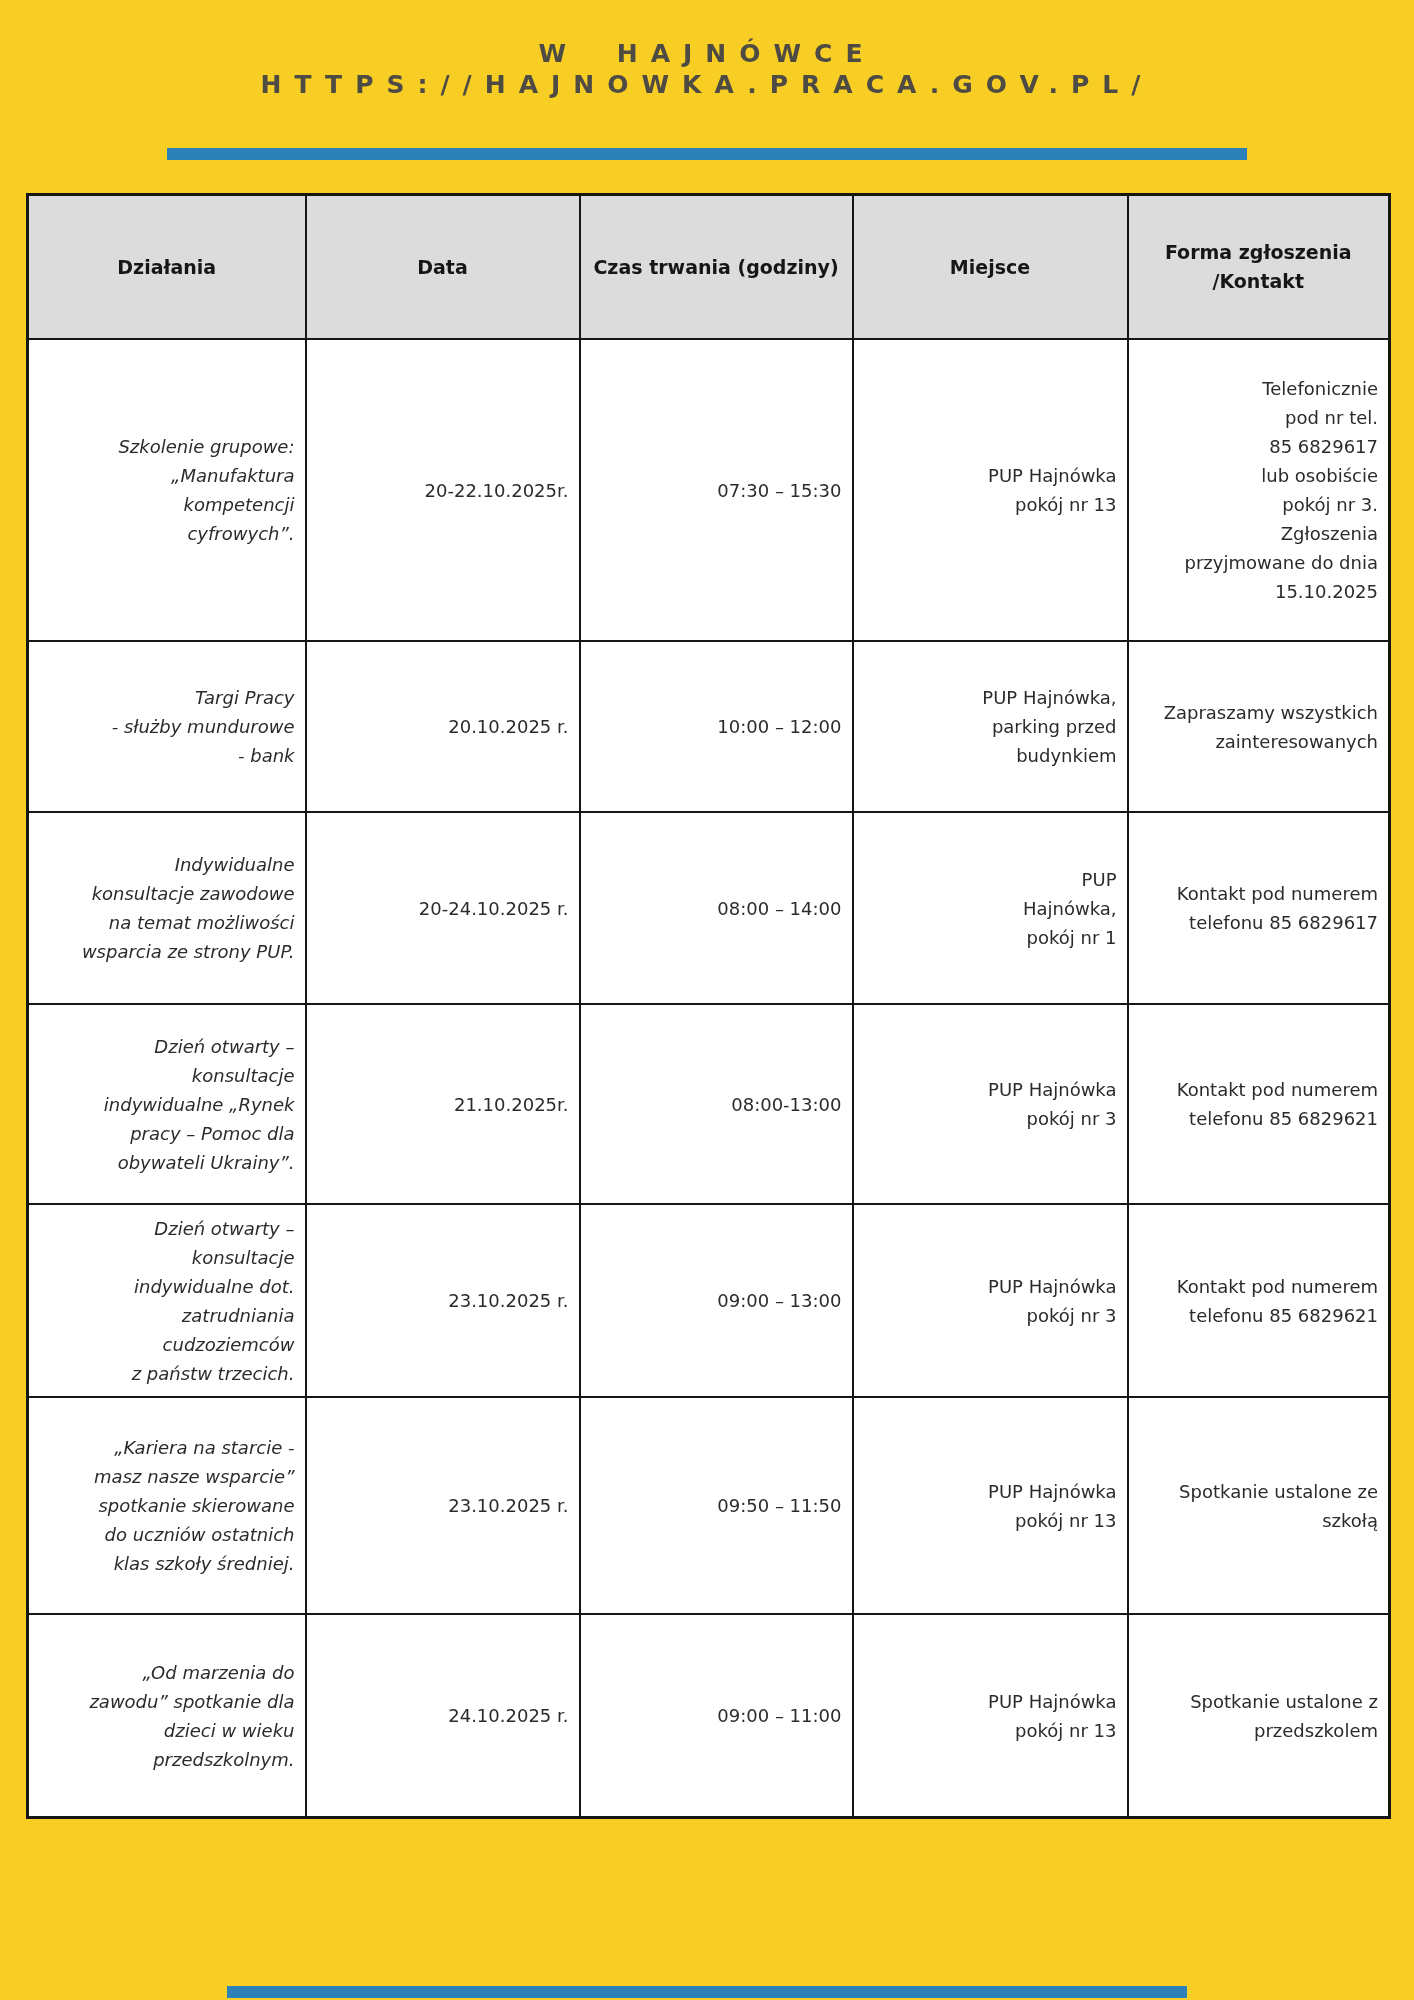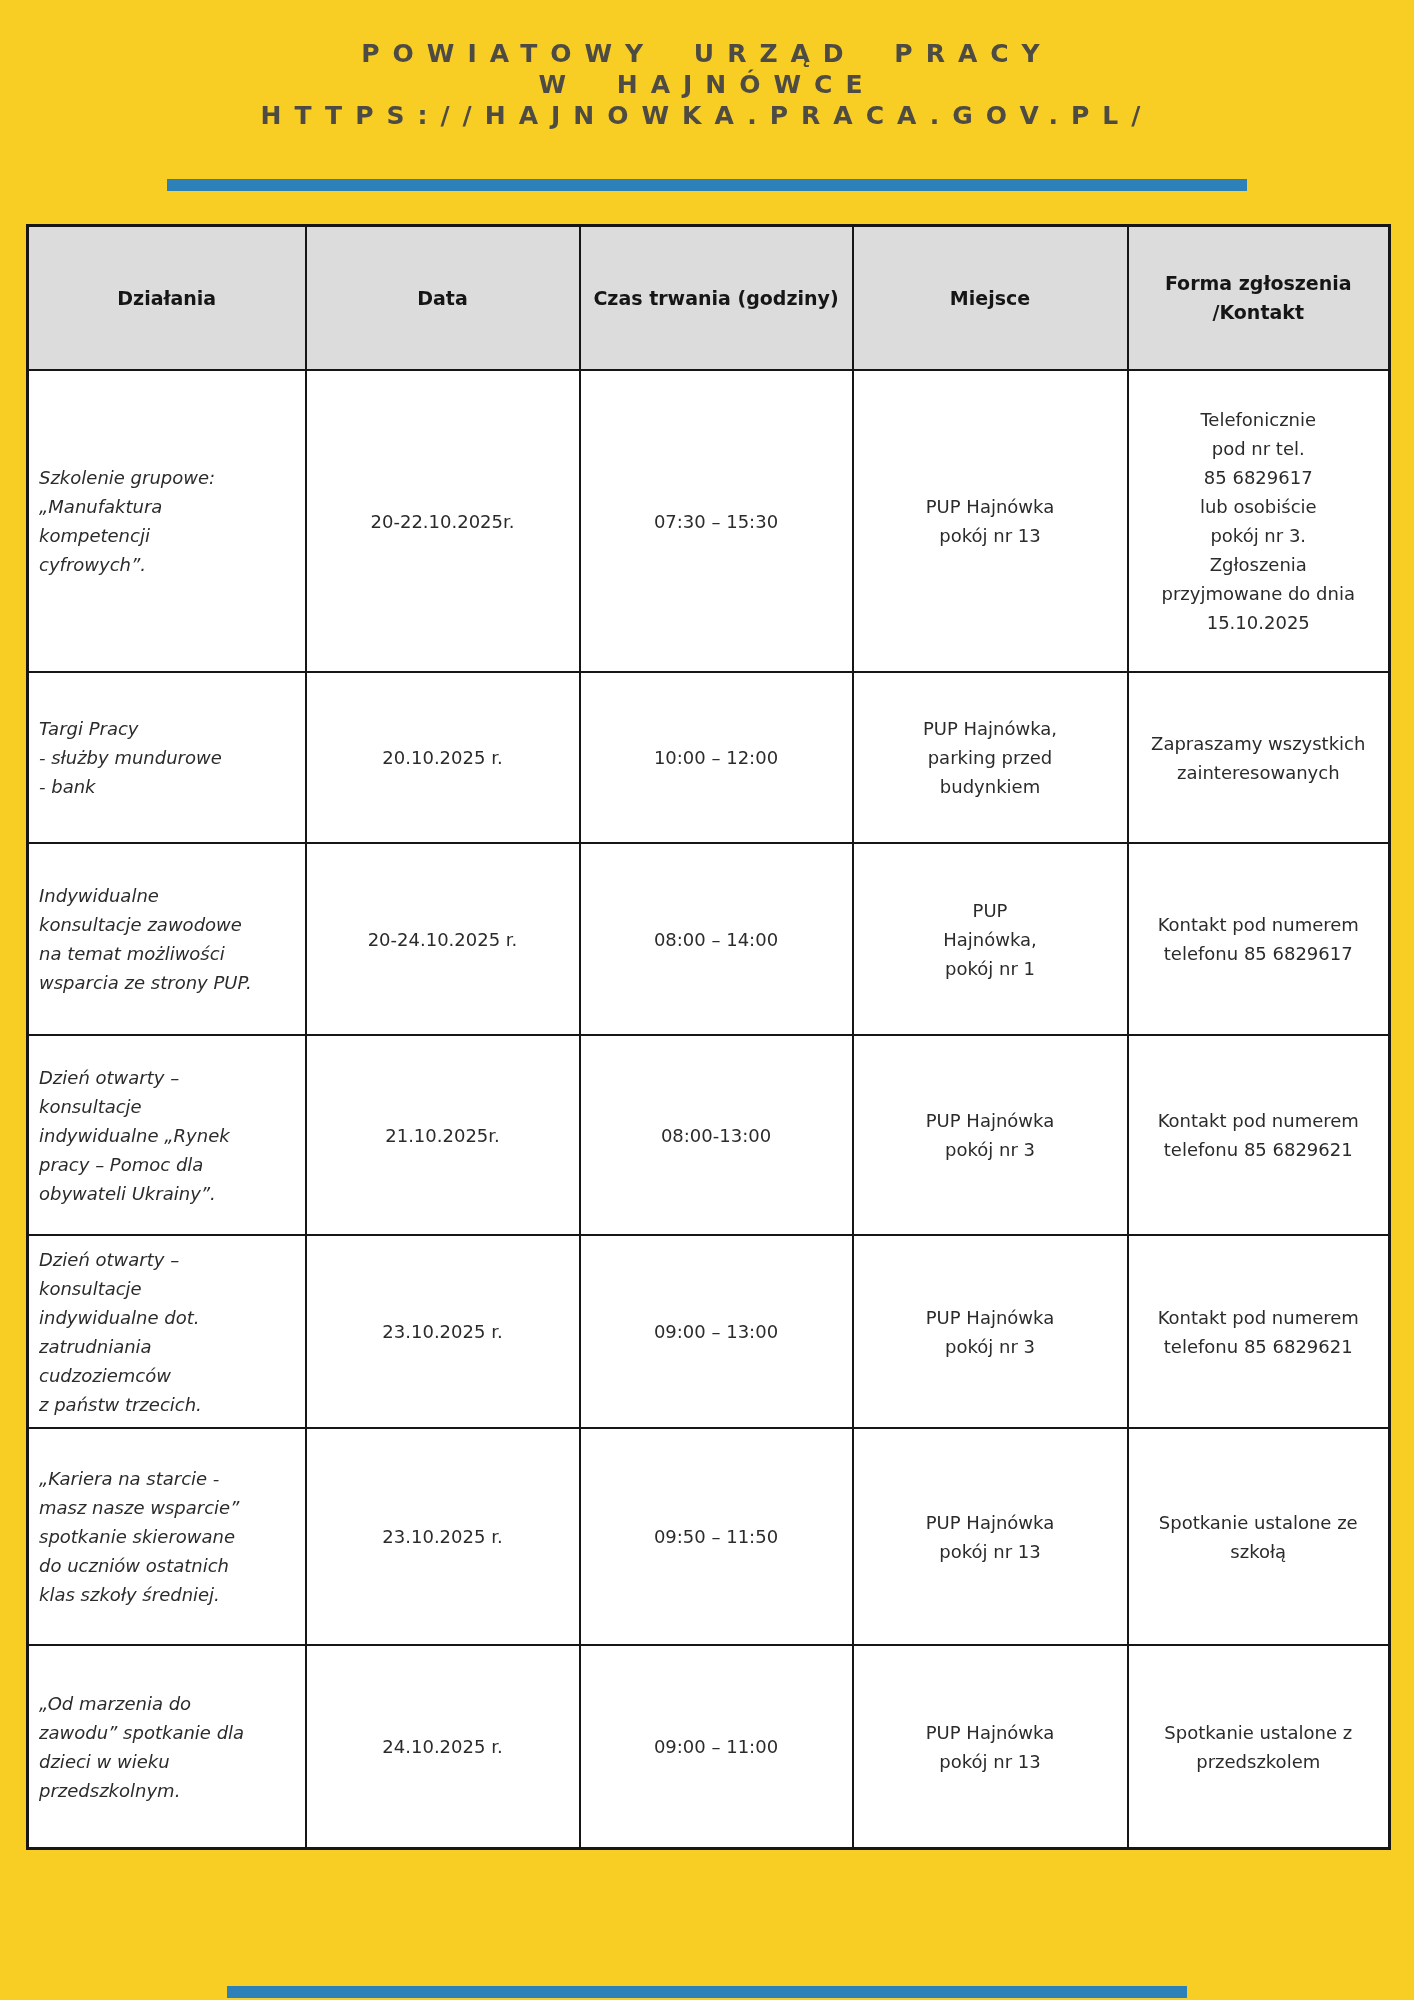--- a/index.html
+++ b/index.html
@@ -59,20 +59,21 @@
   table.schedule th,
   table.schedule td {
     border: 2px solid #161616;
     vertical-align: middle;
     white-space: pre-line;
     color: #2b2b2b;
     font-size: 18px;
     line-height: 29px;
     padding: 6px 10px;
     overflow: hidden;
+    text-align: right;
   }
   table.schedule th {
     background: #DCDCDC;
     color: #161616;
     font-weight: bold;
     font-size: 19px;
     height: 130px;
     text-align: center;
   }
   th.h-dzialania {
@@ -99,21 +100,20 @@
   tbody tr:nth-child(4) td { height: 186px; }
   tbody tr:nth-child(5) td { height: 179px; }
   tbody tr:nth-child(6) td { height: 203px; }
   tbody tr:nth-child(7) td { height: 189px; }
   tbody tr:nth-child(8) td { height: 158px; }
 </style>
 </head>
 <body>
 
 <div class="header">
-  <div class="header-line">POWIATOWY URZĄD PRACY</div>
   <div class="header-line">W HAJNÓWCE</div>
   <div class="header-line">HTTPS://HAJNOWKA.PRACA.GOV.PL/</div>
 </div>
 
 <div class="top-bar"></div>
 
 <div class="table-wrap">
   <table class="schedule">
     <colgroup>
       <col style="width:278px">

